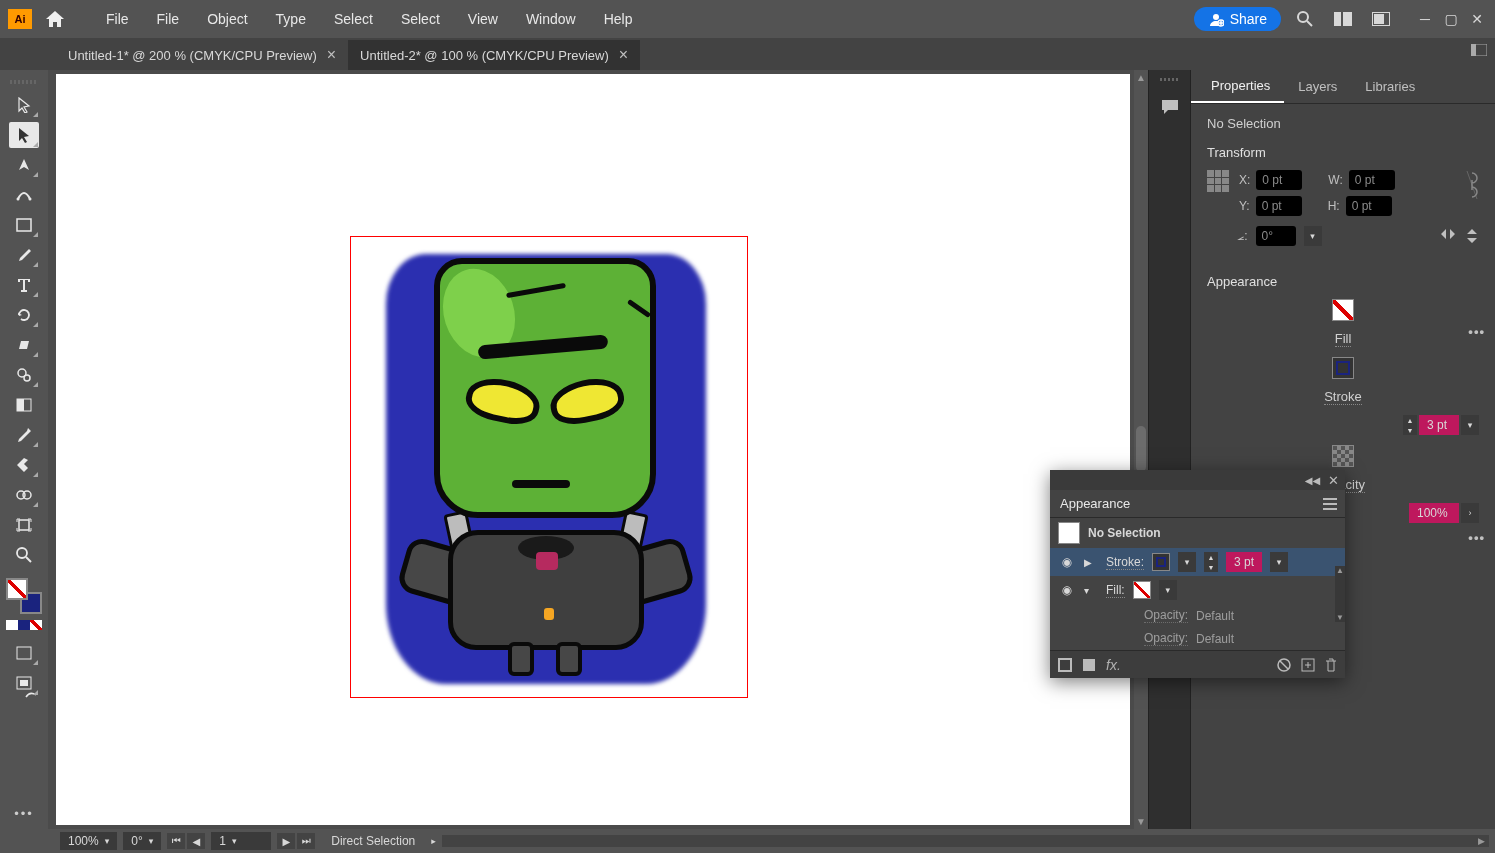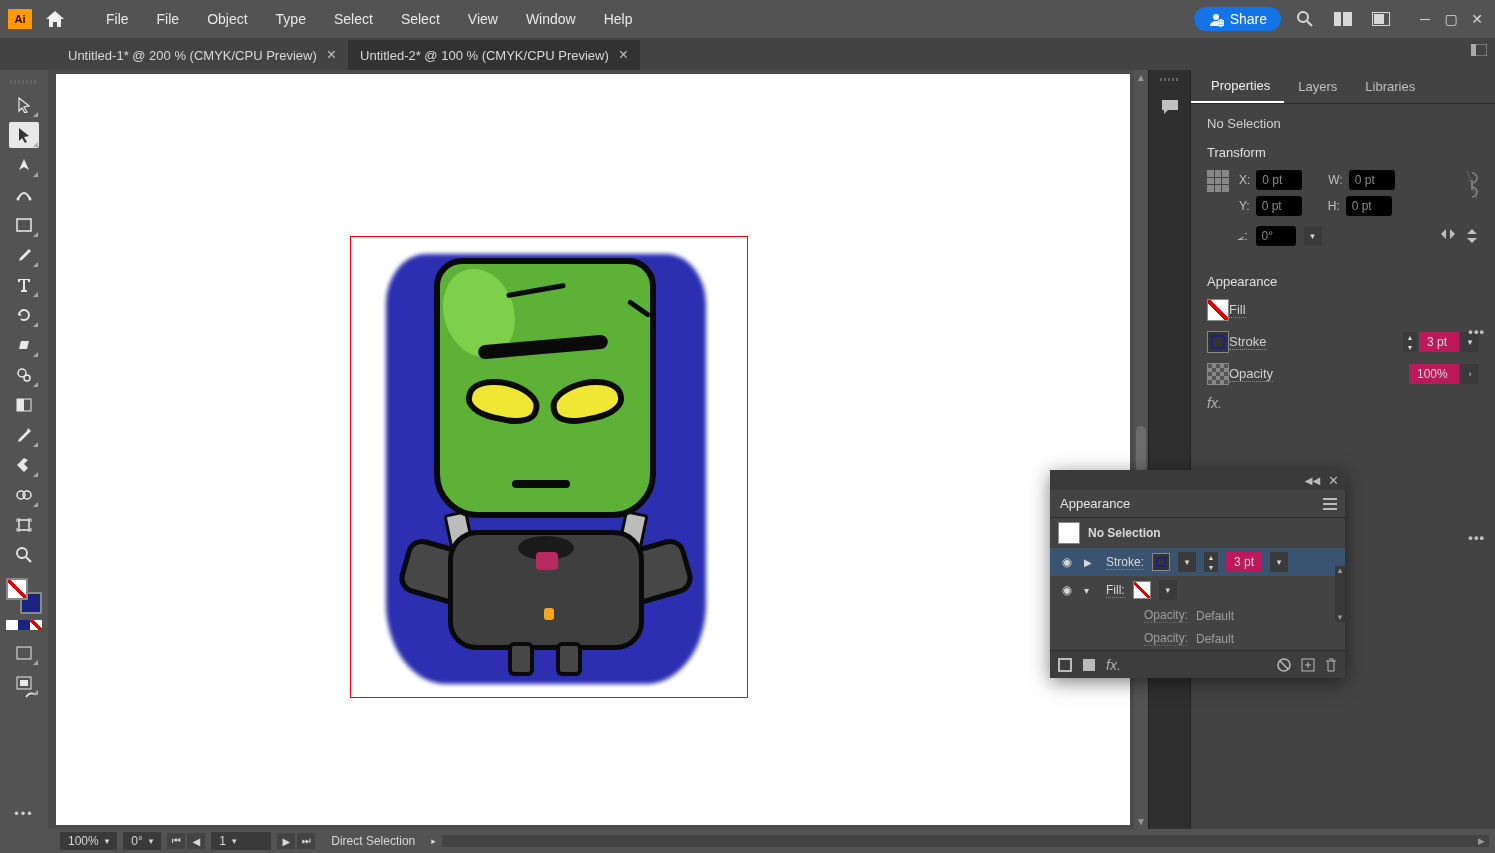--- a/index.html
+++ b/index.html
@@ -89,21 +89,21 @@
 .panel-body { padding: 12px 16px; }
 .sec-title { font-size: 13px; color: #d0d0d0; margin-bottom: 10px; }
 .sec-heading { font-size: 13px; color: #e0e0e0; margin: 14px 0 10px 0; font-weight: 500; }
 .ref-point { width: 22px; height: 22px; display: grid; grid-template-columns: repeat(3,1fr); grid-template-rows: repeat(3,1fr); gap: 1px; }
 .ref-point span { background: #888; }
 .field-label { color: #c0c0c0; font-size: 12px; }
 .field-input { background: #000000; color: #8a8a8a; padding: 3px 6px; font-size: 12px; border-radius: 3px; }
 .angle-row { display: flex; align-items: center; gap: 8px; margin-top: 10px; margin-left: 30px; }
 .flip-icons { display: flex; gap: 8px; margin-left: auto; }
 .more-dots { position: absolute; right: 10px; cursor: pointer; color: #c0c0c0; letter-spacing: 1px; font-weight: bold; }
-.appear-row { display: flex; align-items: center; margin-bottom: 10px; }
+.appear-row { display: flex; align-items: center; gap: 10px; margin-bottom: 10px; flex-direction: column; }
 .swatch-sm { width: 22px; height: 22px; border: 1px solid #888; }
 .swatch-none { background: #fff; position: relative; }
 .swatch-none::after { content: ''; position: absolute; inset: 0; background: linear-gradient(45deg, transparent 42%, #d00 42%, #d00 56%, transparent 56%); }
 .swatch-stroke { background: #333; position: relative; }
 .swatch-stroke::after { content: ''; position: absolute; inset: 3px; border: 2px solid #1a237e; }
 .swatch-trans { background: repeating-conic-gradient(#888 0 25%, #555 0 50%) 0 0/8px 8px; }
 .appear-label { font-size: 13px; color: #d0d0d0; border-bottom: 1px dotted #888; }
 .stroke-value { display: flex; align-items: center; gap: 2px; margin-left: auto; }
 .spinner-btns { display: flex; flex-direction: column; }
 .spinner-btns span { width: 14px; height: 10px; background: #3a3a3a; display: flex; align-items: center; justify-content: center; font-size: 7px; cursor: pointer; }

